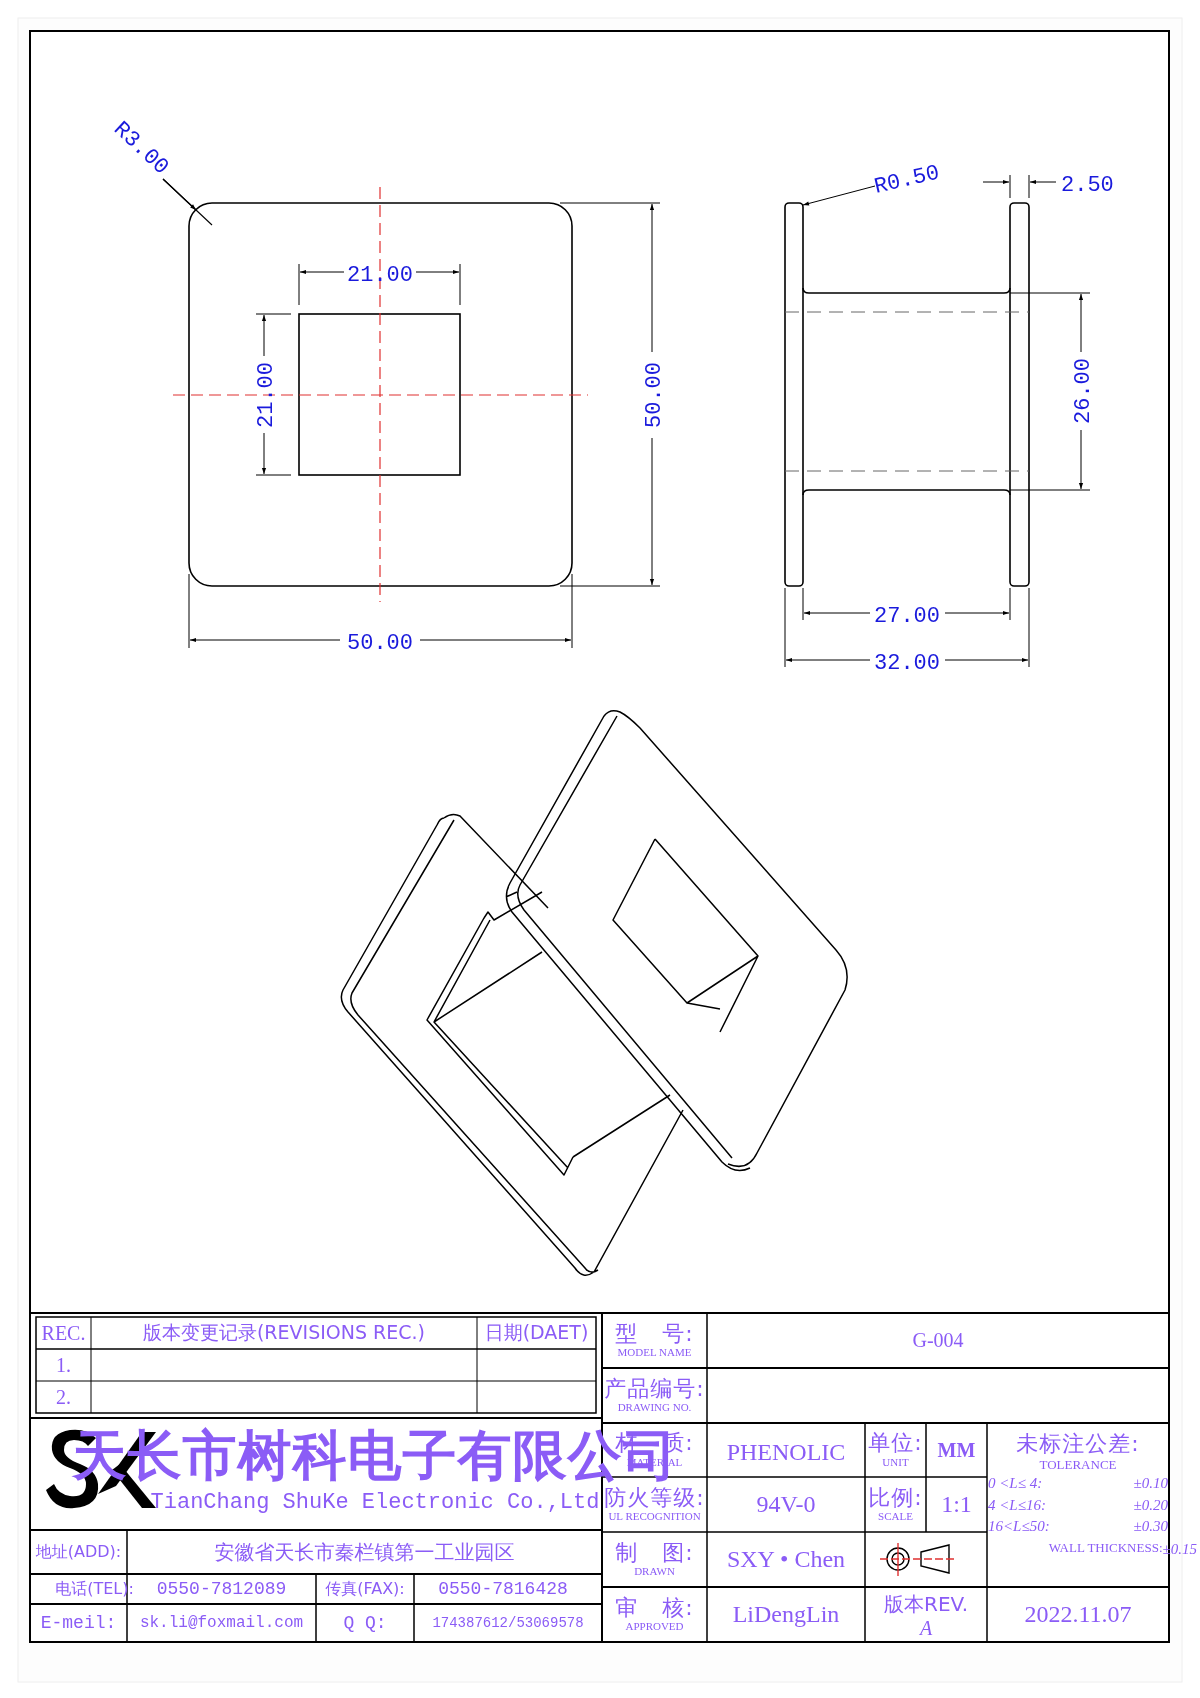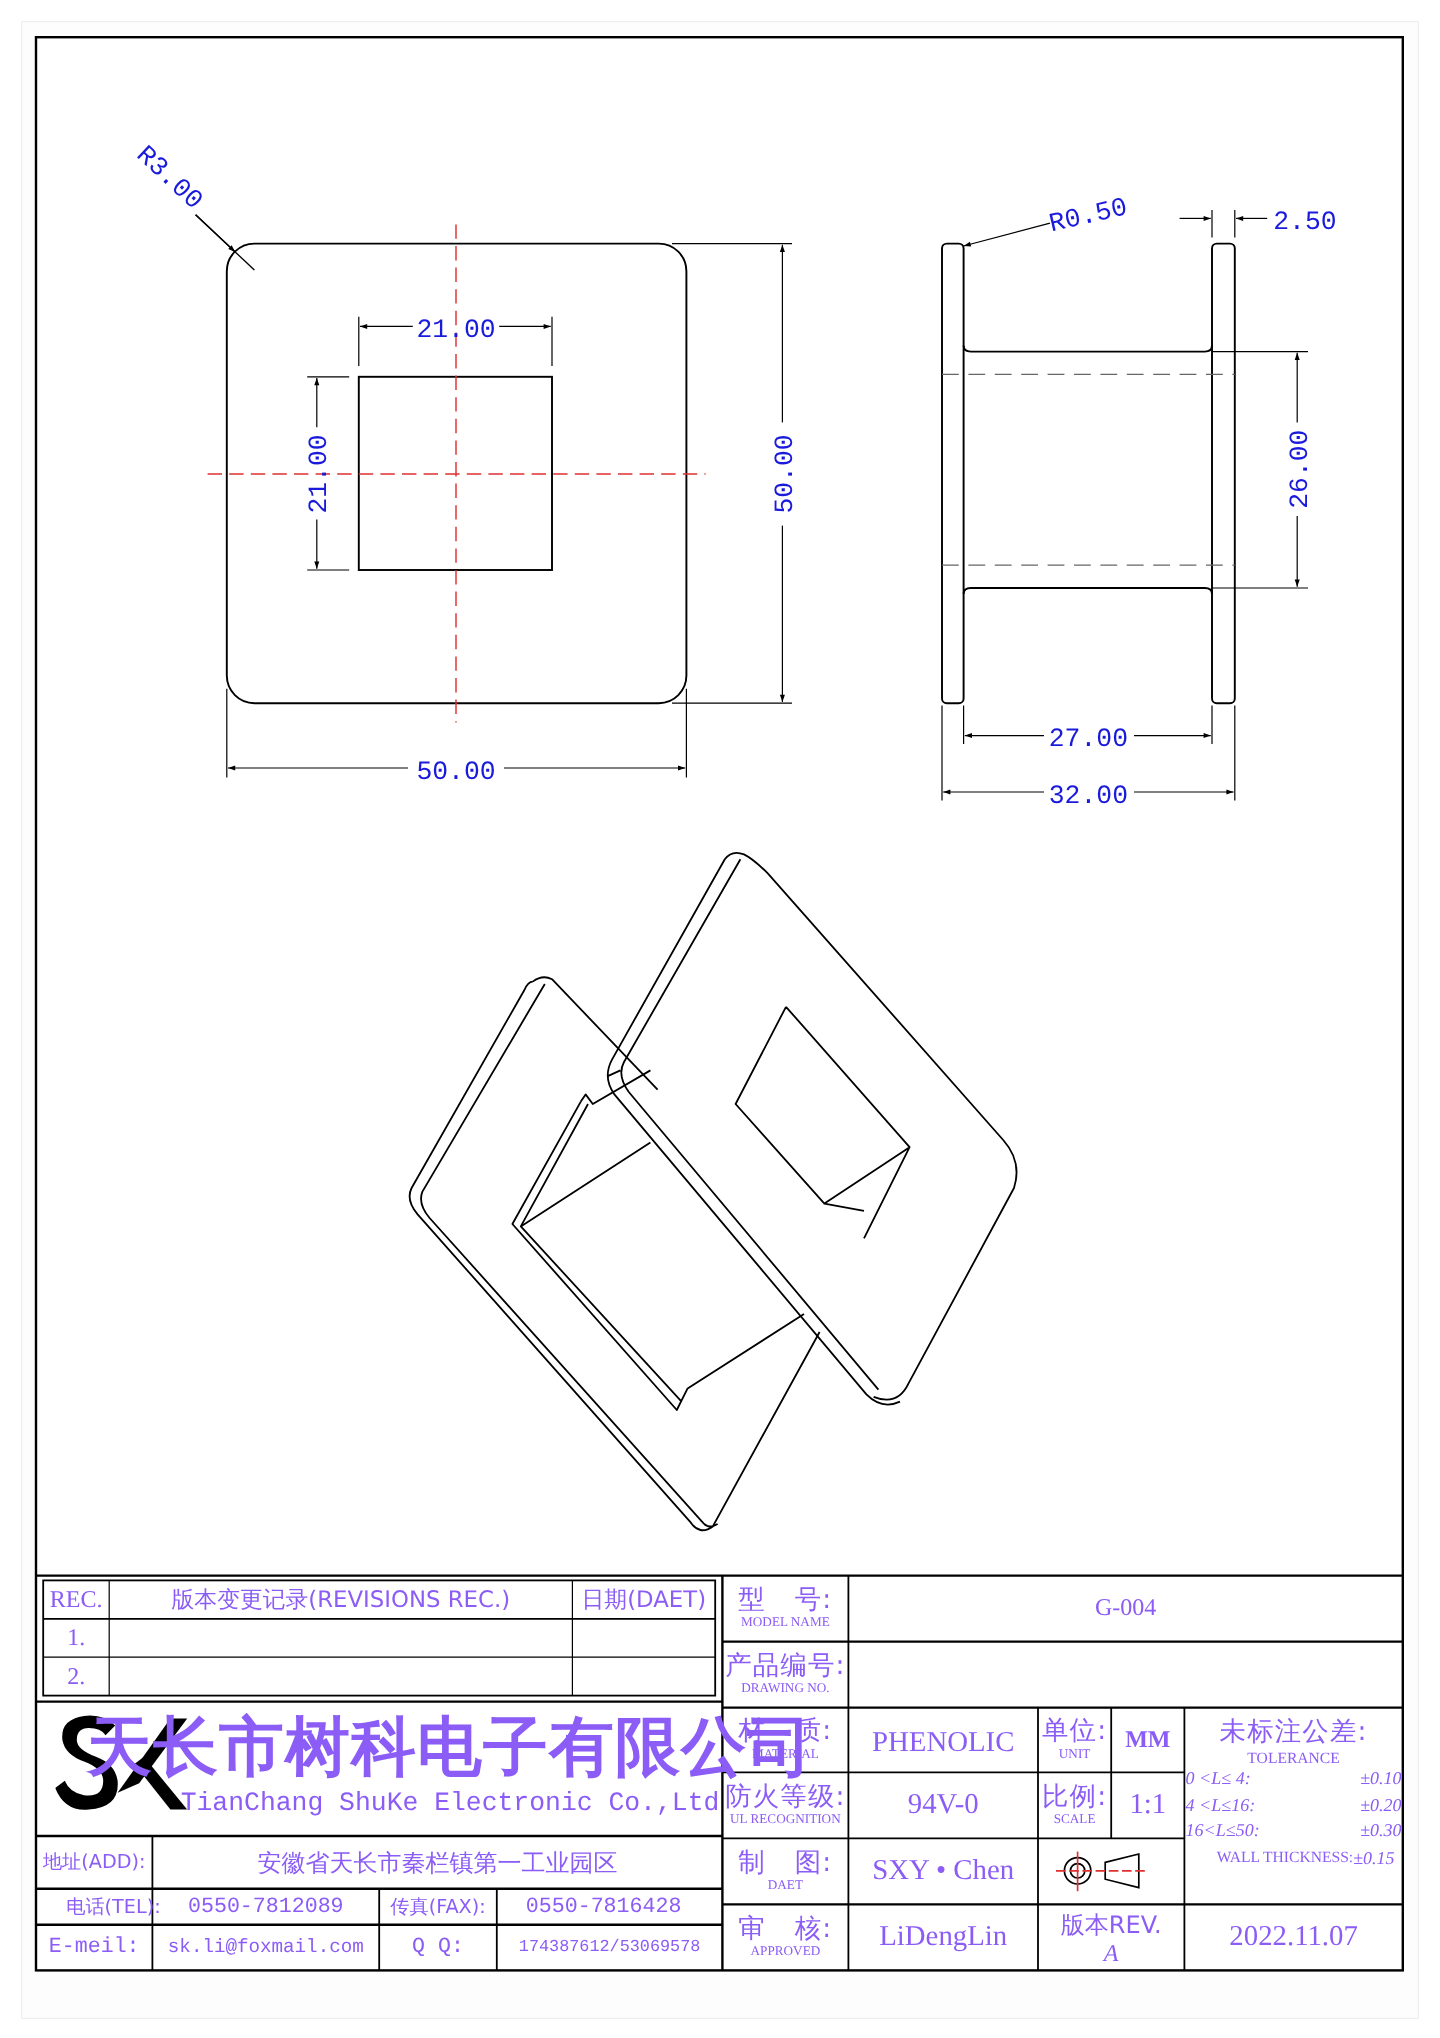--- a/index.html
+++ b/index.html
@@ -225,21 +225,21 @@
   <div class="cell val-lg" style="left:707px;top:1477px;width:158px;height:55px;">94V-0</div>
 
   <div class="cell" style="left:865px;top:1477px;width:61px;height:55px;">
     <span class="cn lbl-main">比例:</span>
     <span class="lbl-sub">SCALE</span>
   </div>
   <div class="cell val-lg" style="left:926px;top:1477px;width:61px;height:55px;">1:1</div>
 
   <div class="cell" style="left:602px;top:1532px;width:105px;height:55px;">
     <span class="cn lbl-main" style="white-space:pre;">制   图:</span>
-    <span class="lbl-sub">DAET</span>
+    <span class="lbl-sub">DRAWN</span>
   </div>
   <div class="cell val-lg" style="left:707px;top:1532px;width:158px;height:55px;">SXY • Chen</div>
 
   <div class="cell" style="left:602px;top:1587px;width:105px;height:55px;">
     <span class="cn lbl-main" style="white-space:pre;">审   核:</span>
     <span class="lbl-sub">APPROVED</span>
   </div>
   <div class="cell val-lg" style="left:707px;top:1587px;width:158px;height:55px;">LiDengLin</div>
 
   <div class="cell" style="left:865px;top:1587px;width:122px;height:55px;">
@@ -257,18 +257,18 @@
         <span>±0.10</span>
       </div>
     <div class="tol-row">
         <span>4 &lt;L≤16:</span>
         <span>±0.20</span>
       </div>
     <div class="tol-row">
         <span>16&lt;L≤50:</span>
         <span>±0.30</span>
       </div>
-    <div style="display:flex;width:218px;justify-content:center;font-size:13px;line-height:1.5;margin-left:20px;">
+    <div style="display:flex;width:218px;justify-content:flex-end;font-size:13px;line-height:1.5;margin-left:20px;">
       <span class="serif">WALL THICKNESS:</span>
       <span class="serif" style="font-style:italic;font-size:15px;">±0.15</span>
     </div>
   </div>
 </div>
 
 </body></html>

